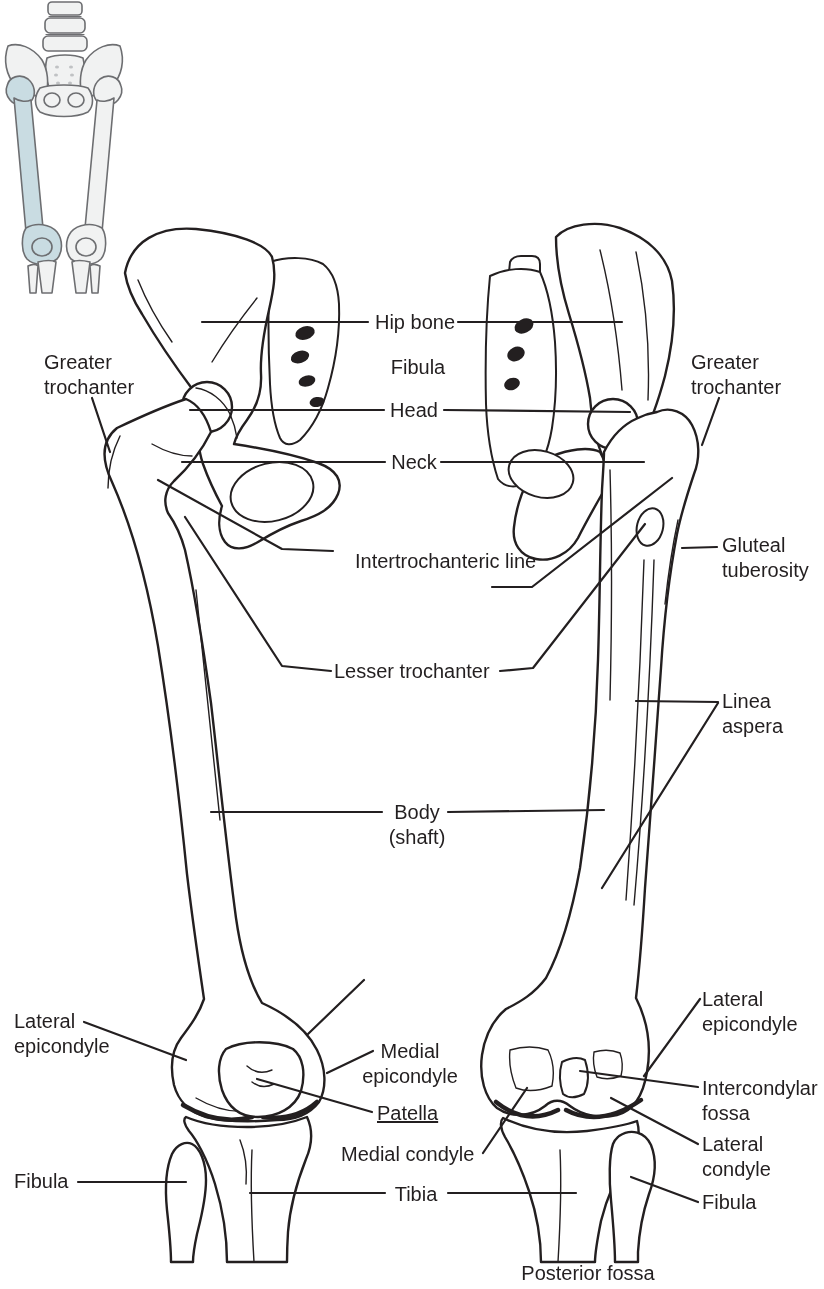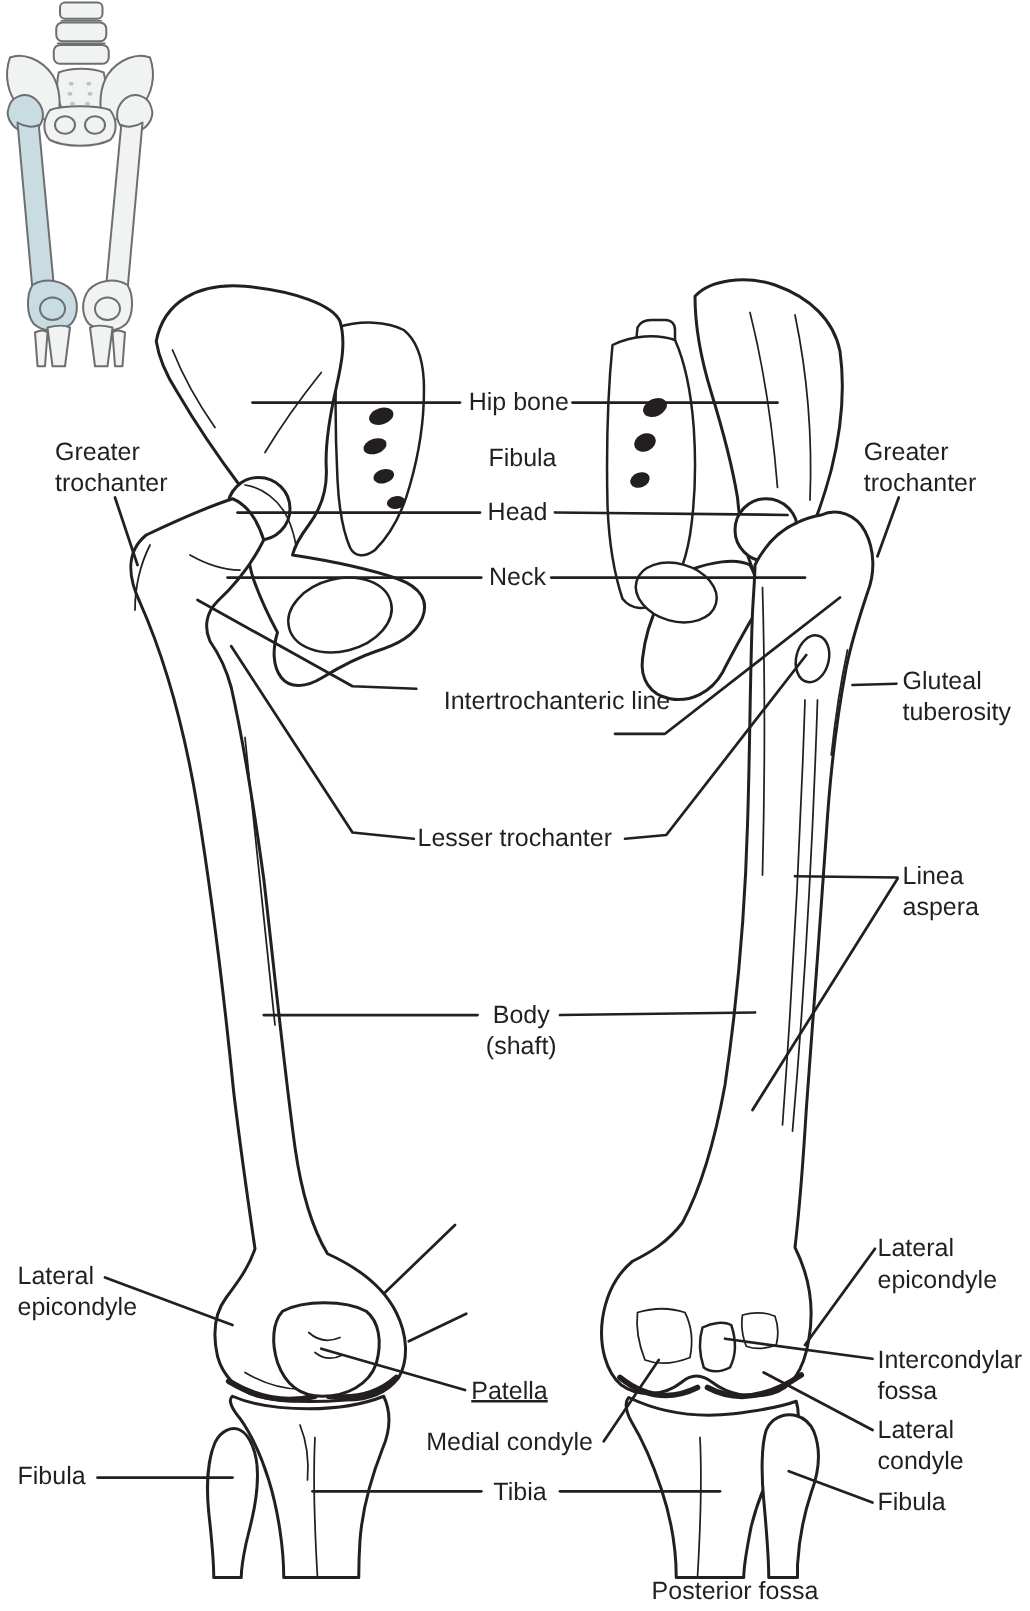--- a/index.html
+++ b/index.html
@@ -179,20 +179,21 @@
   <div class="lbl ctr" style="left:386px;top:355px;width:64px;">Fibula</div>
   <div class="lbl ctr" style="left:384px;top:398px;width:60px;">Head</div>
   <div class="lbl ctr" style="left:386px;top:450px;width:56px;">Neck</div>
   <div class="lbl" style="left:44px;top:350px;width:115px;">Greater trochanter</div>
   <div class="lbl" style="left:691px;top:350px;width:115px;">Greater trochanter</div>
   <div class="lbl" style="left:336px;top:549px;width:210px;margin-left:19px;">Intertrochanteric line</div>
   <div class="lbl" style="left:722px;top:533px;width:100px;">Gluteal tuberosity</div>
   <div class="lbl" style="left:334px;top:659px;width:180px;">Lesser trochanter</div>
   <div class="lbl" style="left:722px;top:689px;width:85px;">Linea aspera</div>
   <div class="lbl ctr" style="left:383px;top:800px;width:68px;"><span>Body</span><br><span>(shaft)</span></div>
+  <div class="lbl ctr" style="left:356px;top:1039px;width:108px;">Medial epicondyle</div>
   <div class="lbl" style="left:377px;top:1101px;width:75px;text-decoration:underline;">Patella</div>
   <div class="lbl" style="left:341px;top:1142px;width:150px;">Medial condyle</div>
   <div class="lbl ctr" style="left:386px;top:1182px;width:60px;">Tibia</div>
   <div class="lbl" style="left:14px;top:1009px;width:110px;">Lateral epicondyle</div>
   <div class="lbl" style="left:14px;top:1169px;width:65px;">Fibula</div>
   <div class="lbl" style="left:702px;top:987px;width:110px;">Lateral epicondyle</div>
   <div class="lbl" style="left:702px;top:1076px;width:128px;">Intercondylar fossa</div>
   <div class="lbl" style="left:702px;top:1132px;width:95px;">Lateral condyle</div>
   <div class="lbl" style="left:702px;top:1190px;width:65px;">Fibula</div>
   <div class="lbl ctr" style="left:166px;top:1316px;width:145px;">Anterior view</div>

